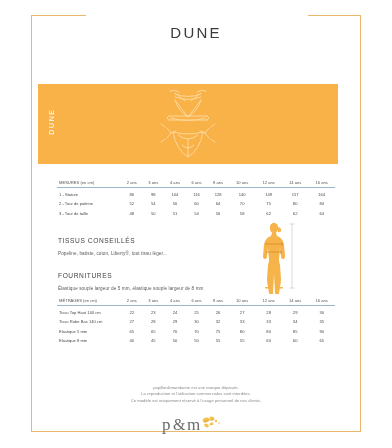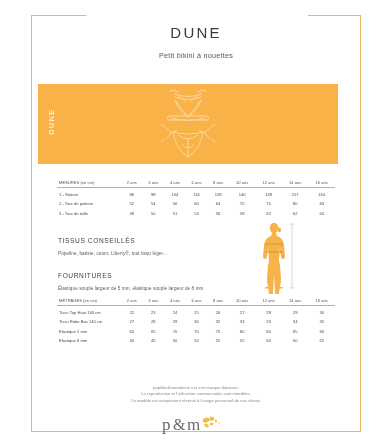--- a/index.html
+++ b/index.html
@@ -77,21 +77,20 @@
 </style>
 </head>
 <body>
 
 <div class="page">
 
   <div class="frame"></div>
   <div class="frame-notch"></div>
 
   <div class="title">DUNE</div>
-  <div class="subtitle">Petit bikini à nouettes</div>
 
   <div class="banner">
     <div class="banner-label">DUNE</div>
     <svg class="bikini" width="86" height="74" viewBox="0 0 86 74">
       <g fill="none" stroke="#fdd79a" stroke-width="1" stroke-linecap="round">
 
         <path d="M30 6 L40 14 M56 6 L46 14"></path>
         <path d="M25 4 Q30 2 34 5 M61 4 Q56 2 52 5"></path>
         <path d="M30 7 Q43 12 56 7"></path>
         <path d="M30 10 Q43 15 56 10"></path>

